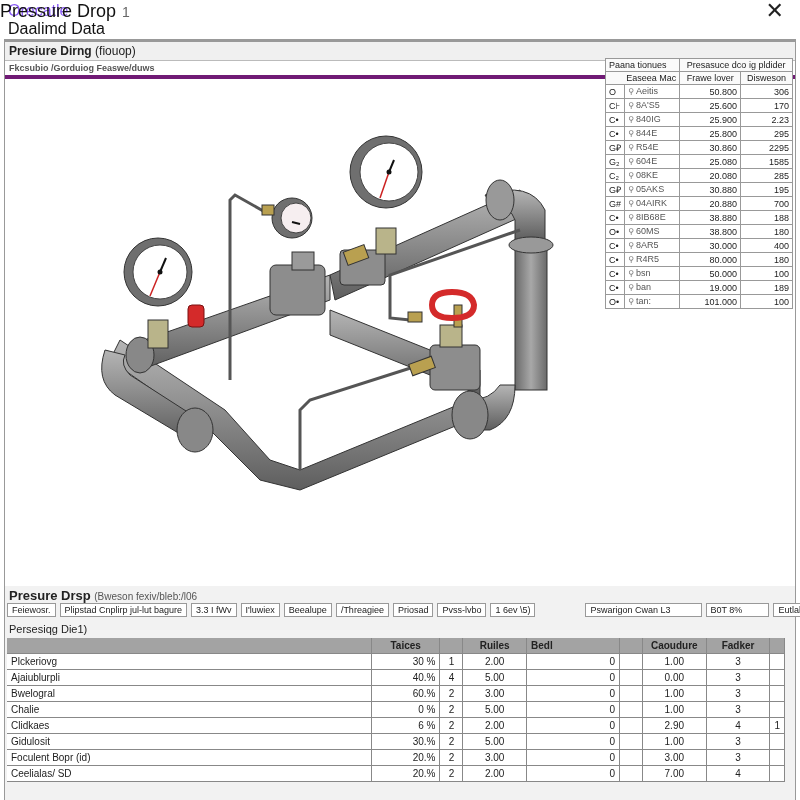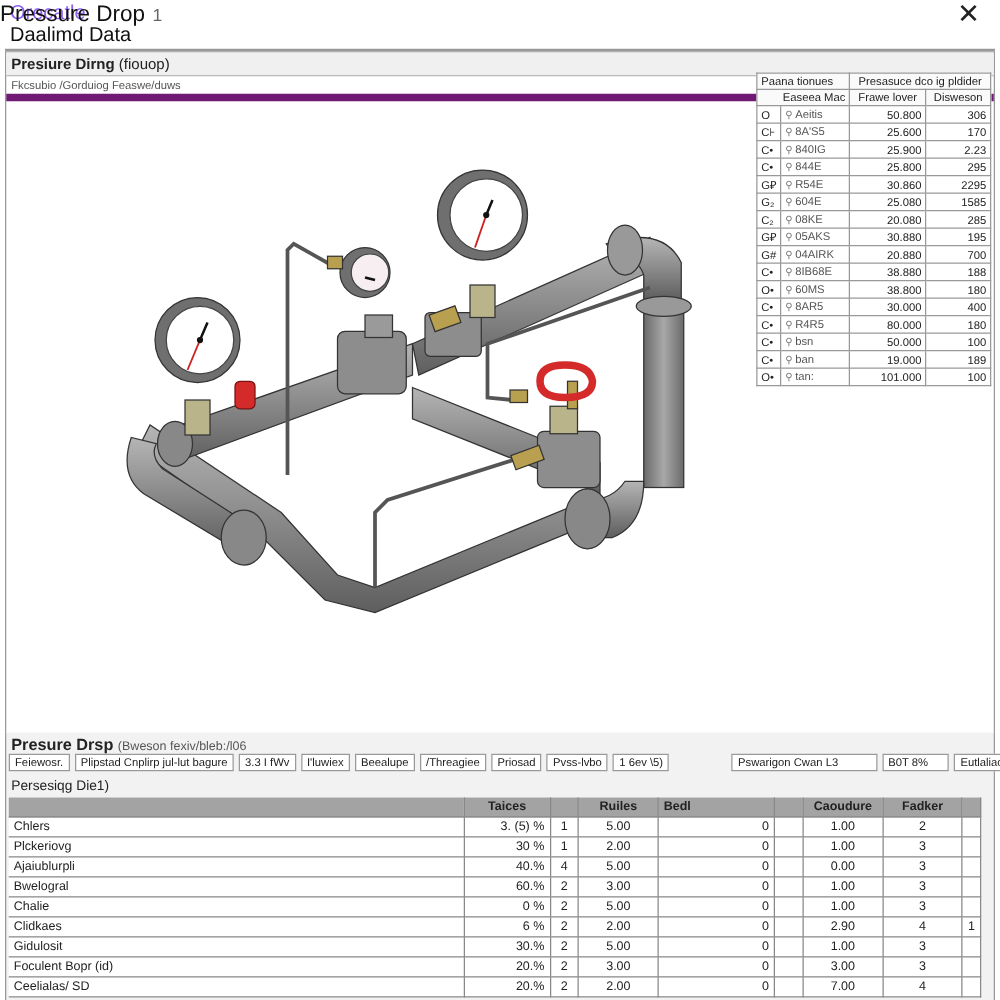--- a/index.html
+++ b/index.html
@@ -7,21 +7,21 @@
   .app-name { position:absolute; left:8px; top:2px; font-size:16px; color:#8b5cf6; }
   .win-title { position:absolute; left:0; width:800px; top:1px; text-align:left; font-size:18px; color:#111; }
   .win-title .num { font-size:14px; color:#666; margin-left:6px; }
   .close-btn { position:absolute; right:16px; top:0px; font-size:22px; color:#222; cursor:pointer; line-height:22px; }
   .section-title { position:absolute; left:8px; top:20px; font-size:16px; color:#111; }
   .hr-top { position:absolute; left:4px; right:4px; top:39px; border-top:2px solid #999; }
 
   .panel { position:absolute; left:4px; top:41px; width:790px; height:545px; border:1px solid #999; background:#fff; }
   .panel-header { height:18px; background:#f0f0f0; border-bottom:1px solid #bbb; font-size:12px; padding-left:4px; line-height:18px; font-weight:bold; }
   .panel-header .sub { font-weight:normal; }
-  .panel-sub { height:14px; font-size:9px; color:#555; padding-left:4px; line-height:14px; border-bottom:6px solid #701a75; }
+  .panel-sub { height:14px; font-size:9px; color:#555; padding-left:4px; line-height:14px; border-bottom:4px solid #701a75;font-weight:bold; }
 
   .diagram { position:absolute; left:80px; top:90px; width:500px; height:420px; }
 
   .rtable { position:absolute; left:605px; top:58px; width:188px; border-collapse:collapse; font-size:9px; background:#fff; }
   .rtable td, .rtable th { border:1px solid #999; padding:0 3px; height:12px; line-height:12px; white-space:nowrap; }
   .rtable th { font-weight:normal; background:#fafafa; }
   .rtable .num { text-align:right; }
   .rtable .c0 { width:12px; }
   .rtable .c1 { width:48px; color:#555; }
   .rtable .ico { font-size:8px; color:#777; margin-right:2px; }
@@ -262,52 +262,41 @@
     <div class="tb">Feiewosr.</div>
     <div class="tb">Plipstad Cnplirp jul-lut bagure</div>
     <div class="tb">3.3 I fWv</div>
     <div class="tb">I'luwiex</div>
     <div class="tb">Beealupe</div>
     <div class="tb">/Threagiee</div>
     <div class="tb">Priosad</div>
     <div class="tb">Pvss-lvbo</div>
     <div class="tb" style="margin-right:50px">1 6ev \5)</div>
     <div class="tb" style="padding-right:30px">Pswarigon Cwan L3</div>
-    <div class="tb" style="padding-right:16px">B0T 8%</div>
+    <div class="tb" style="padding-right:26px">B0T 8%</div>
     <div class="tb">Eutlaliac e: L80</div>
   </div>
   <div class="b-sub">Persesiqg Die1)</div>
 
   <table class="btable">
     <thead>
       <tr>
         <th class="lbl"></th>
         <th style="width:60px">Taices</th>
         <th style="width:14px"></th>
         <th style="width:55px">Ruiles</th>
         <th style="width:85px;text-align:left">Bedl</th>
         <th style="width:14px"></th>
         <th style="width:55px">Caoudure</th>
         <th style="width:55px">Fadker</th>
         <th></th>
       </tr>
     </thead>
     <tbody>
       <tr>
-          <td>Chlers</td>
-          <td class="num">3. (5) %</td>
-          <td class="ctr">1</td>
-          <td class="ctr">5.00</td>
-          <td class="num">0</td>
-          <td></td>
-          <td class="ctr">1.00</td>
-          <td class="ctr">2</td>
-          <td class="ctr"></td>
-        </tr>
-      <tr>
           <td>Plckeriovg</td>
           <td class="num">30 %</td>
           <td class="ctr">1</td>
           <td class="ctr">2.00</td>
           <td class="num">0</td>
           <td></td>
           <td class="ctr">1.00</td>
           <td class="ctr">3</td>
           <td class="ctr"></td>
         </tr>

